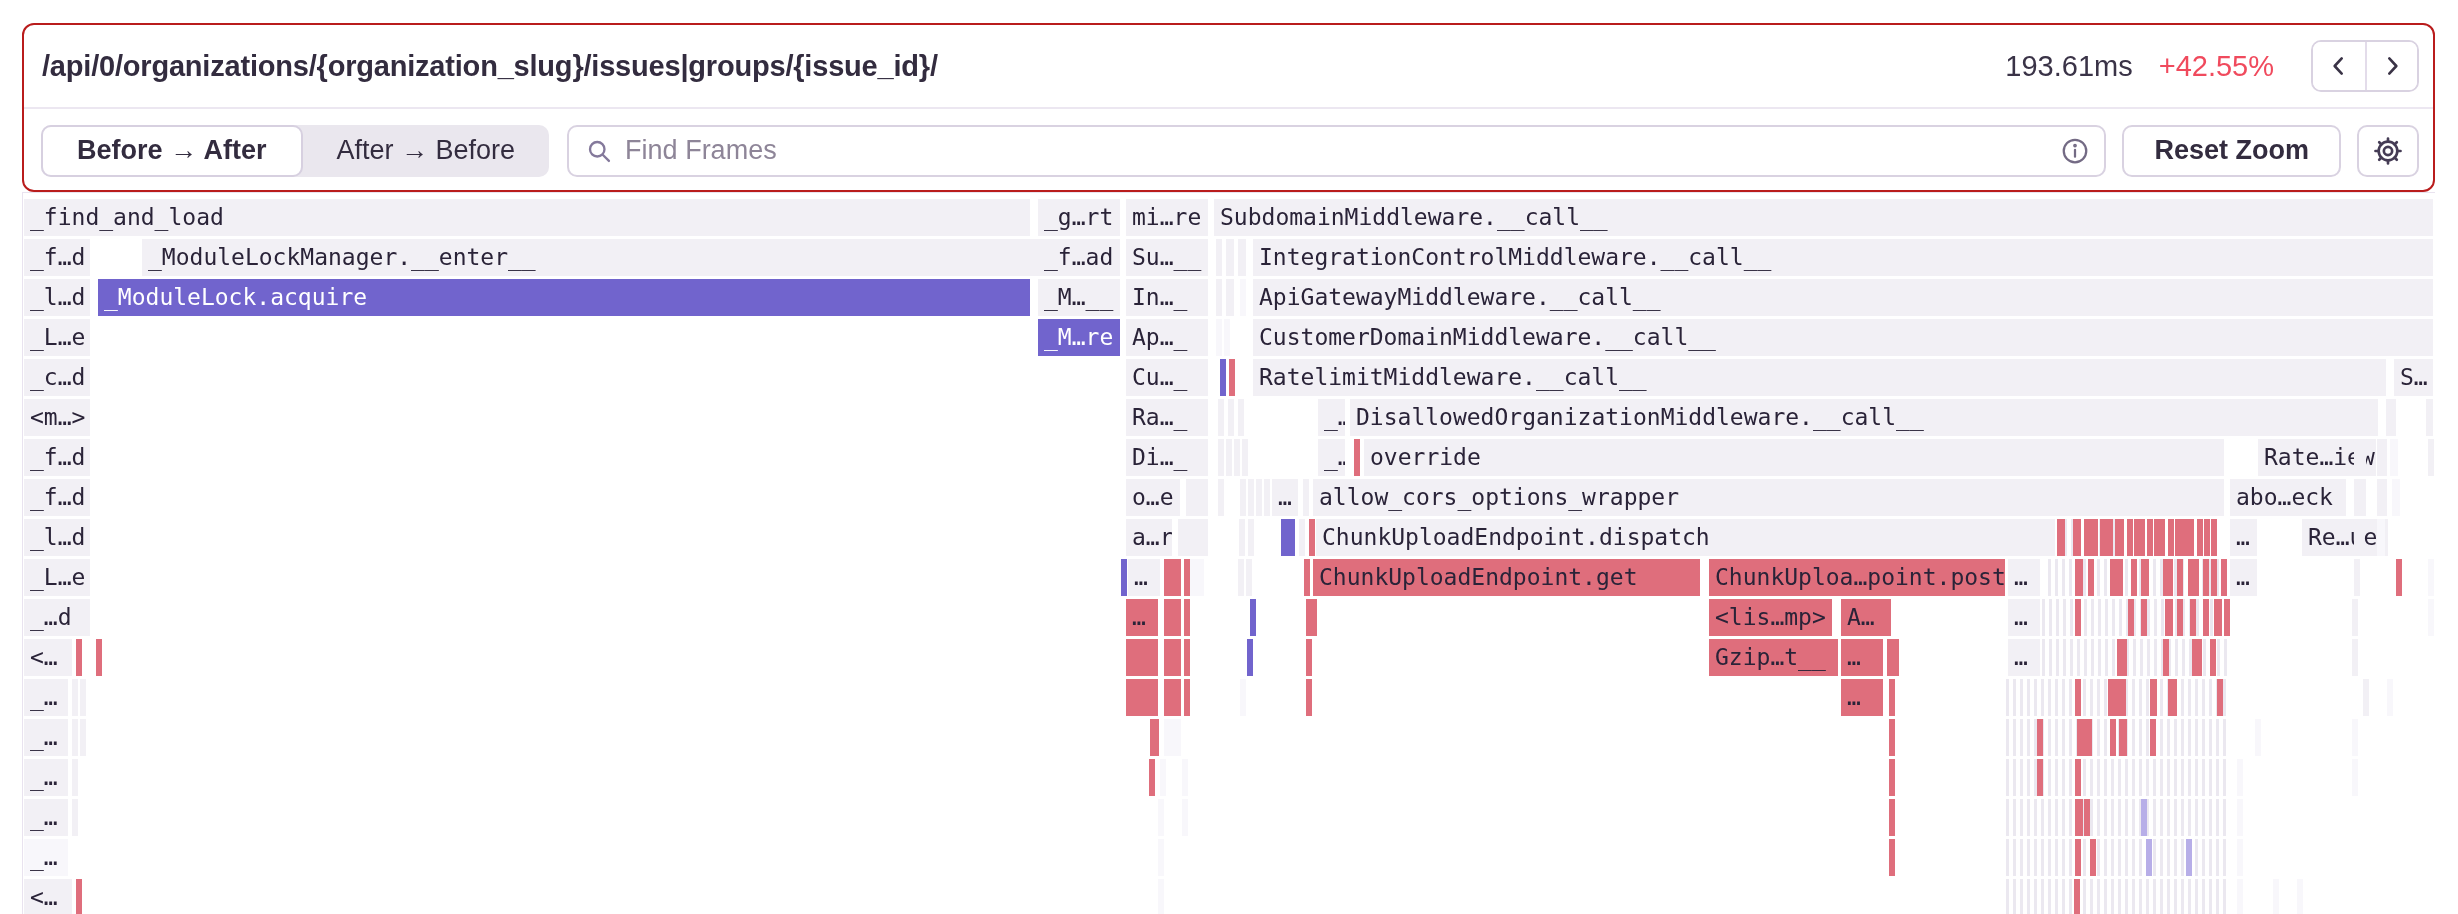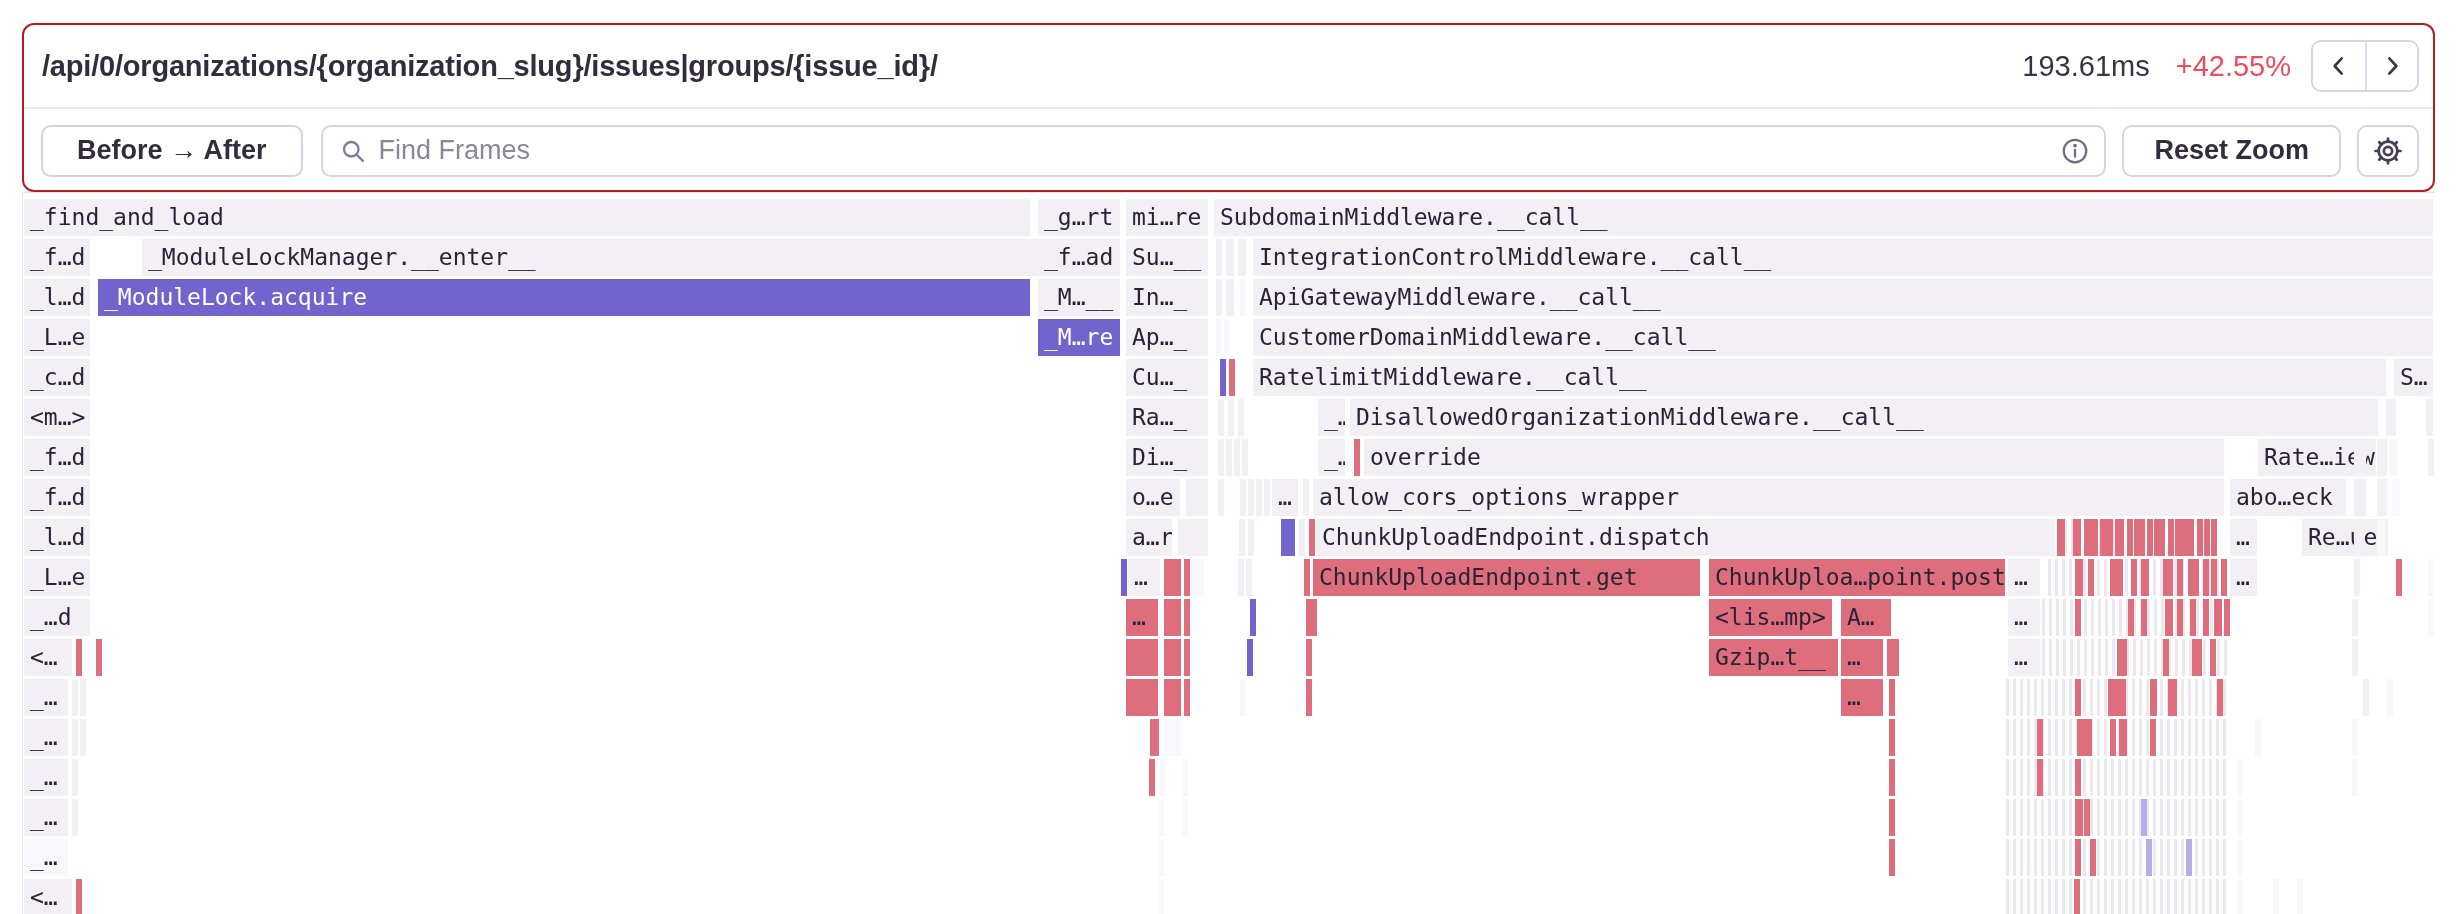--- a/index.html
+++ b/index.html
@@ -8,21 +8,21 @@
 
   
   .top-panel { position:absolute; left:22px; top:23px; width:2413px; height:169px;
                border:2px solid #b91c1c; border-radius:12px; background:#fff; }
   .path-bar { height:84px; display:flex; align-items:center; padding:0 14px 0 18px;
               border-bottom:2px solid #ece7f1; }
   .endpoint-path { font-size:29px; font-weight:600; color:#332c3f; letter-spacing:-0.2px;
                    white-space:nowrap; overflow:hidden; }
   .spacer { flex:1; }
   .duration { font-size:29px; font-weight:500; color:#3a3347; margin-right:26px; white-space:nowrap; }
-  .delta { font-size:29px; font-weight:500; color:#f04a5d; margin-right:20px; white-space:nowrap; }
+  .delta { font-size:29px; font-weight:500; color:#f04a5d; margin-right:37px; white-space:nowrap; }
   .nav-group { display:flex; border:2px solid #d9d2e1; border-radius:10px; overflow:hidden; height:52px; }
   .nav-btn { width:52px; height:100%; background:#fff; border:none; display:flex;
              align-items:center; justify-content:center; cursor:pointer; }
   .nav-btn + .nav-btn { border-left:2px solid #e3dcea; }
 
   
   .toolbar { height:83px; display:flex; align-items:center; padding:0 14px 0 17px; }
   .segmented { display:flex; background:#eae7ee; border-radius:10px; height:52px; }
   .seg { border:none; background:transparent; font-family:"Liberation Sans",sans-serif;
          font-size:27px; color:#332c3f; padding:0 34px; border-radius:10px; cursor:pointer;
@@ -72,20 +72,21 @@
         <svg width="26" height="26" viewBox="0 0 24 24" fill="none" stroke="#3a3346" stroke-width="2.4" stroke-linecap="round" stroke-linejoin="round">
             <polyline points="9.5,5 16,12 9.5,19"></polyline>
           </svg>
       </button>
     </div>
   </div>
 
   <div class="toolbar">
     <div class="segmented">
       <button class="seg selected">Before → After</button>
+      <button class="seg">After → Before</button>
     </div>
     <div class="search">
       <svg width="28" height="28" viewBox="0 0 24 24" fill="none" stroke="#84799b" stroke-width="2" stroke-linecap="round">
           <circle cx="10.5" cy="10.5" r="6.2"></circle>
           <line x1="15.2" y1="15.2" x2="20.5" y2="20.5"></line>
         </svg>
       <input type="text" placeholder="Find Frames" style="">
       <svg class="info-badge" width="30" height="30" viewBox="0 0 24 24" fill="none" stroke="#736a84" stroke-width="1.8" stroke-linecap="round">
           <circle cx="12" cy="12" r="9"></circle>
           <line x1="12" y1="11" x2="12" y2="16.5"></line>

